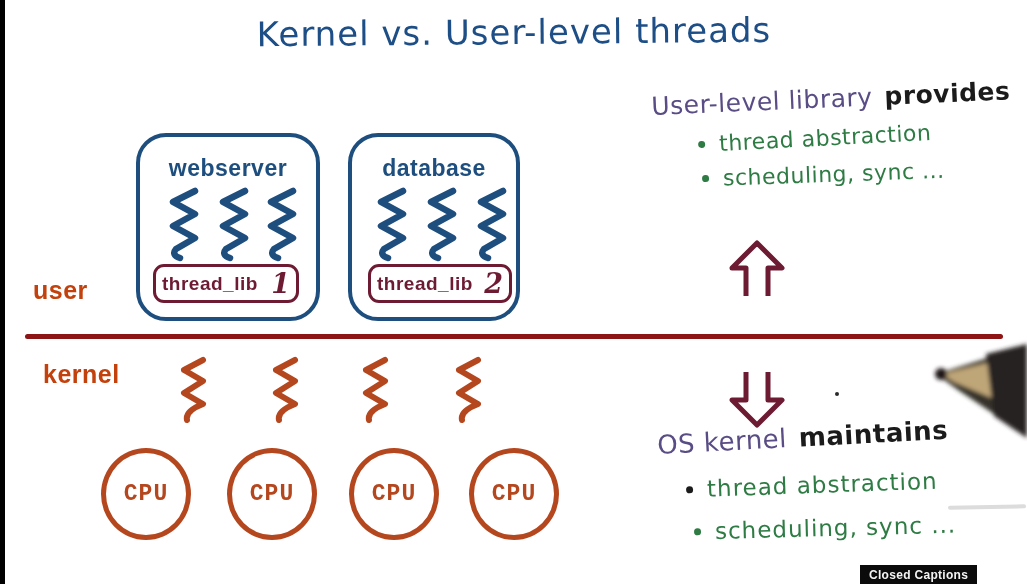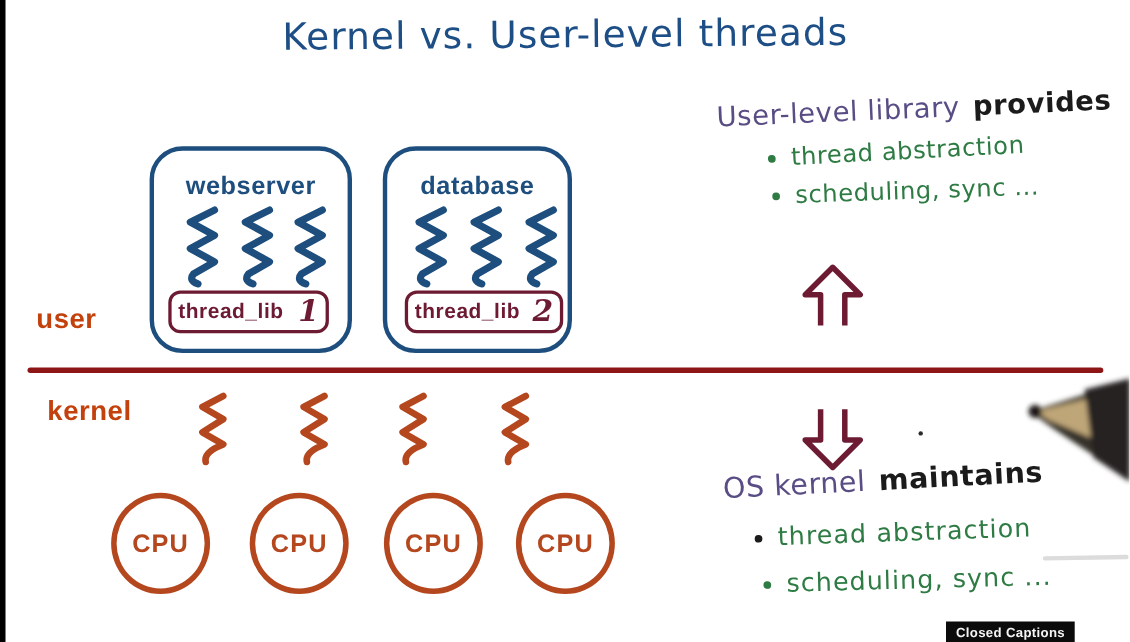--- a/index.html
+++ b/index.html
@@ -41,21 +41,21 @@
 
   .space-label{font-weight:bold;font-size:25px;color:#c2410c;letter-spacing:0.5px;}
 
   .divider{left:25px;top:334px;width:978px;height:5px;background:#8e1515;border-radius:3px;}
 
   .cpu{
     width:90px;height:92px;border:5px solid #b5471f;border-radius:50%;
     box-sizing:border-box;display:flex;align-items:center;justify-content:center;
     background:#fff;
   }
-  .cpu span{font-weight:bold;font-size:23px;color:#b5471f;letter-spacing:1px;}
+  .cpu span{font-weight:bold;font-size:23px;color:#b5471f;letter-spacing:1px;font-family:Liberation Mono, monospace;}
 
   .mappings-box{
     left:639px;top:291px;width:240px;height:83px;box-sizing:border-box;
     border:4px solid #6d1a33;background:#fff;z-index:2;
     display:flex;flex-direction:column;align-items:center;justify-content:center;gap:3px;
   }
   .mappings-box div{font-weight:bold;font-size:23px;color:#6d1a33;letter-spacing:0.5px;}
   .block-arrow{z-index:3;}
 
   .dot{left:835px;top:392px;width:4px;height:4px;border-radius:50%;background:#2a2a2a;}

